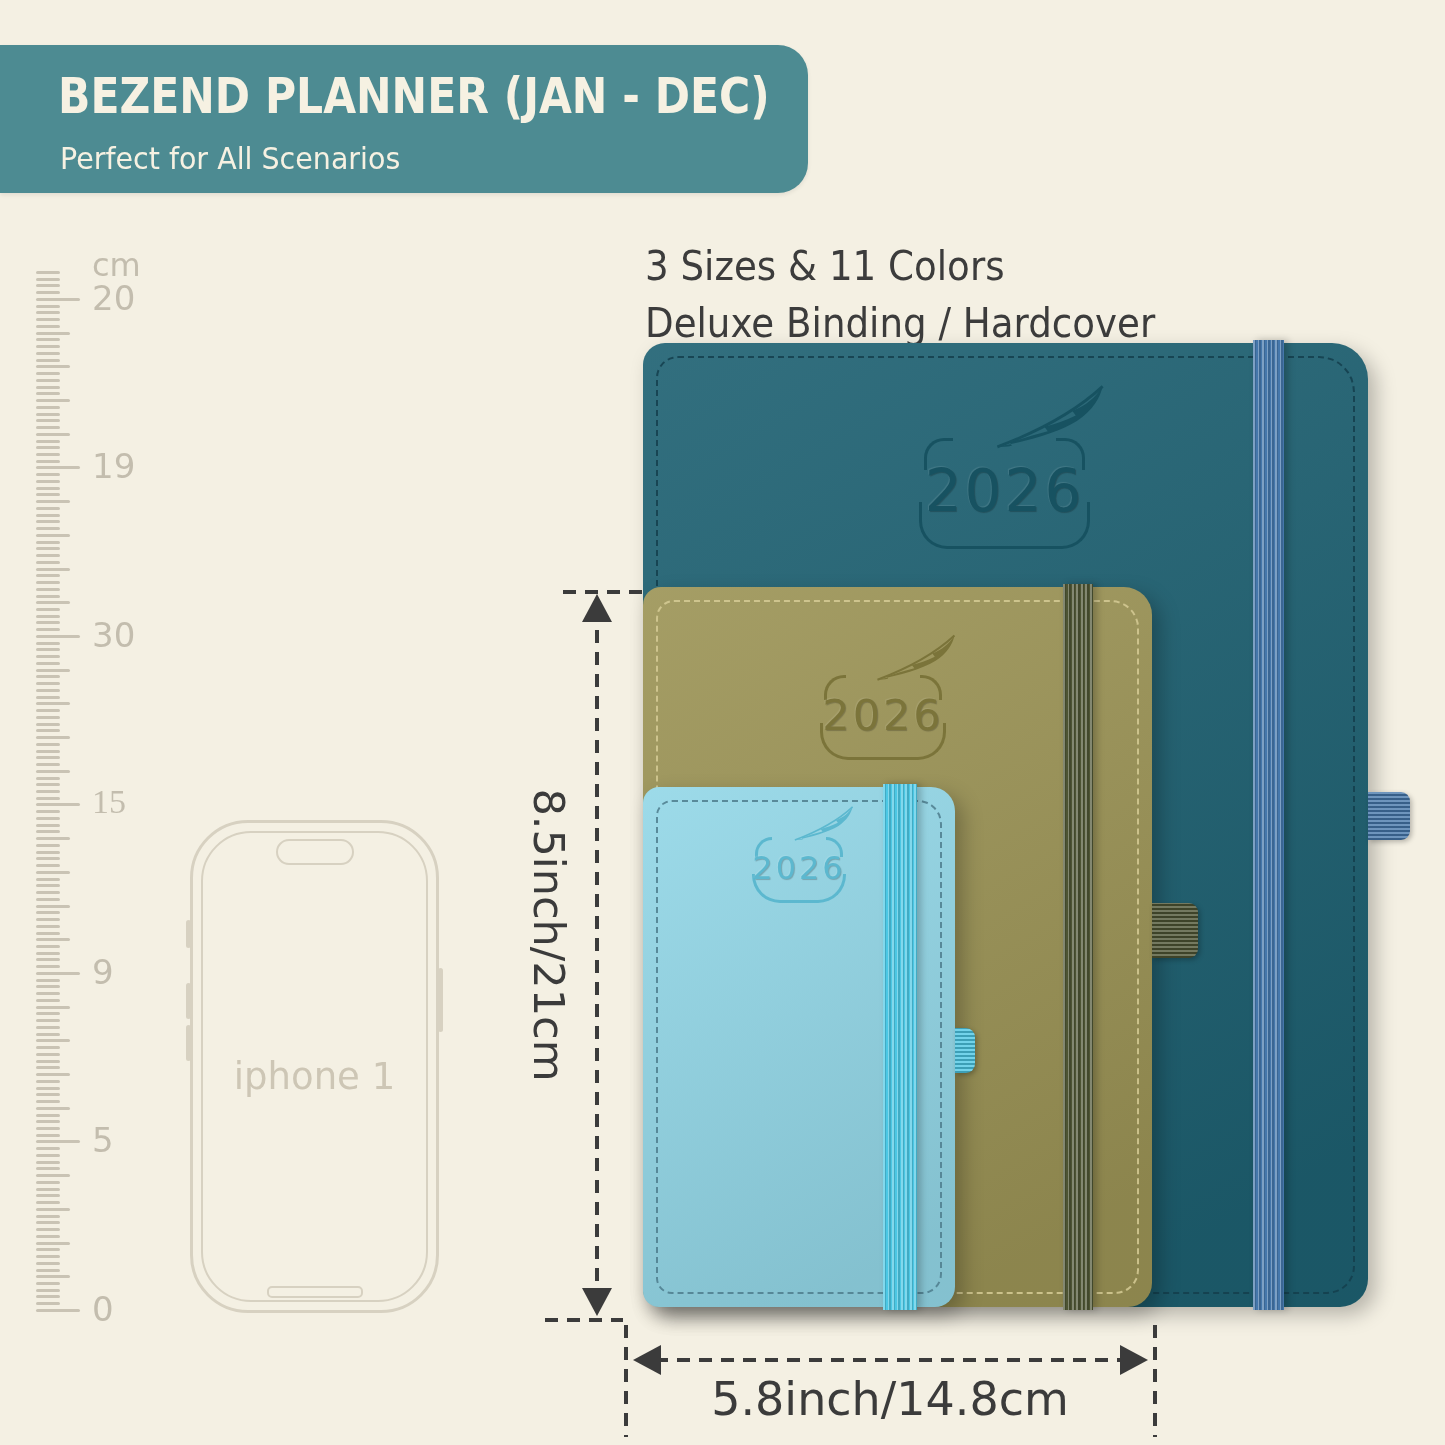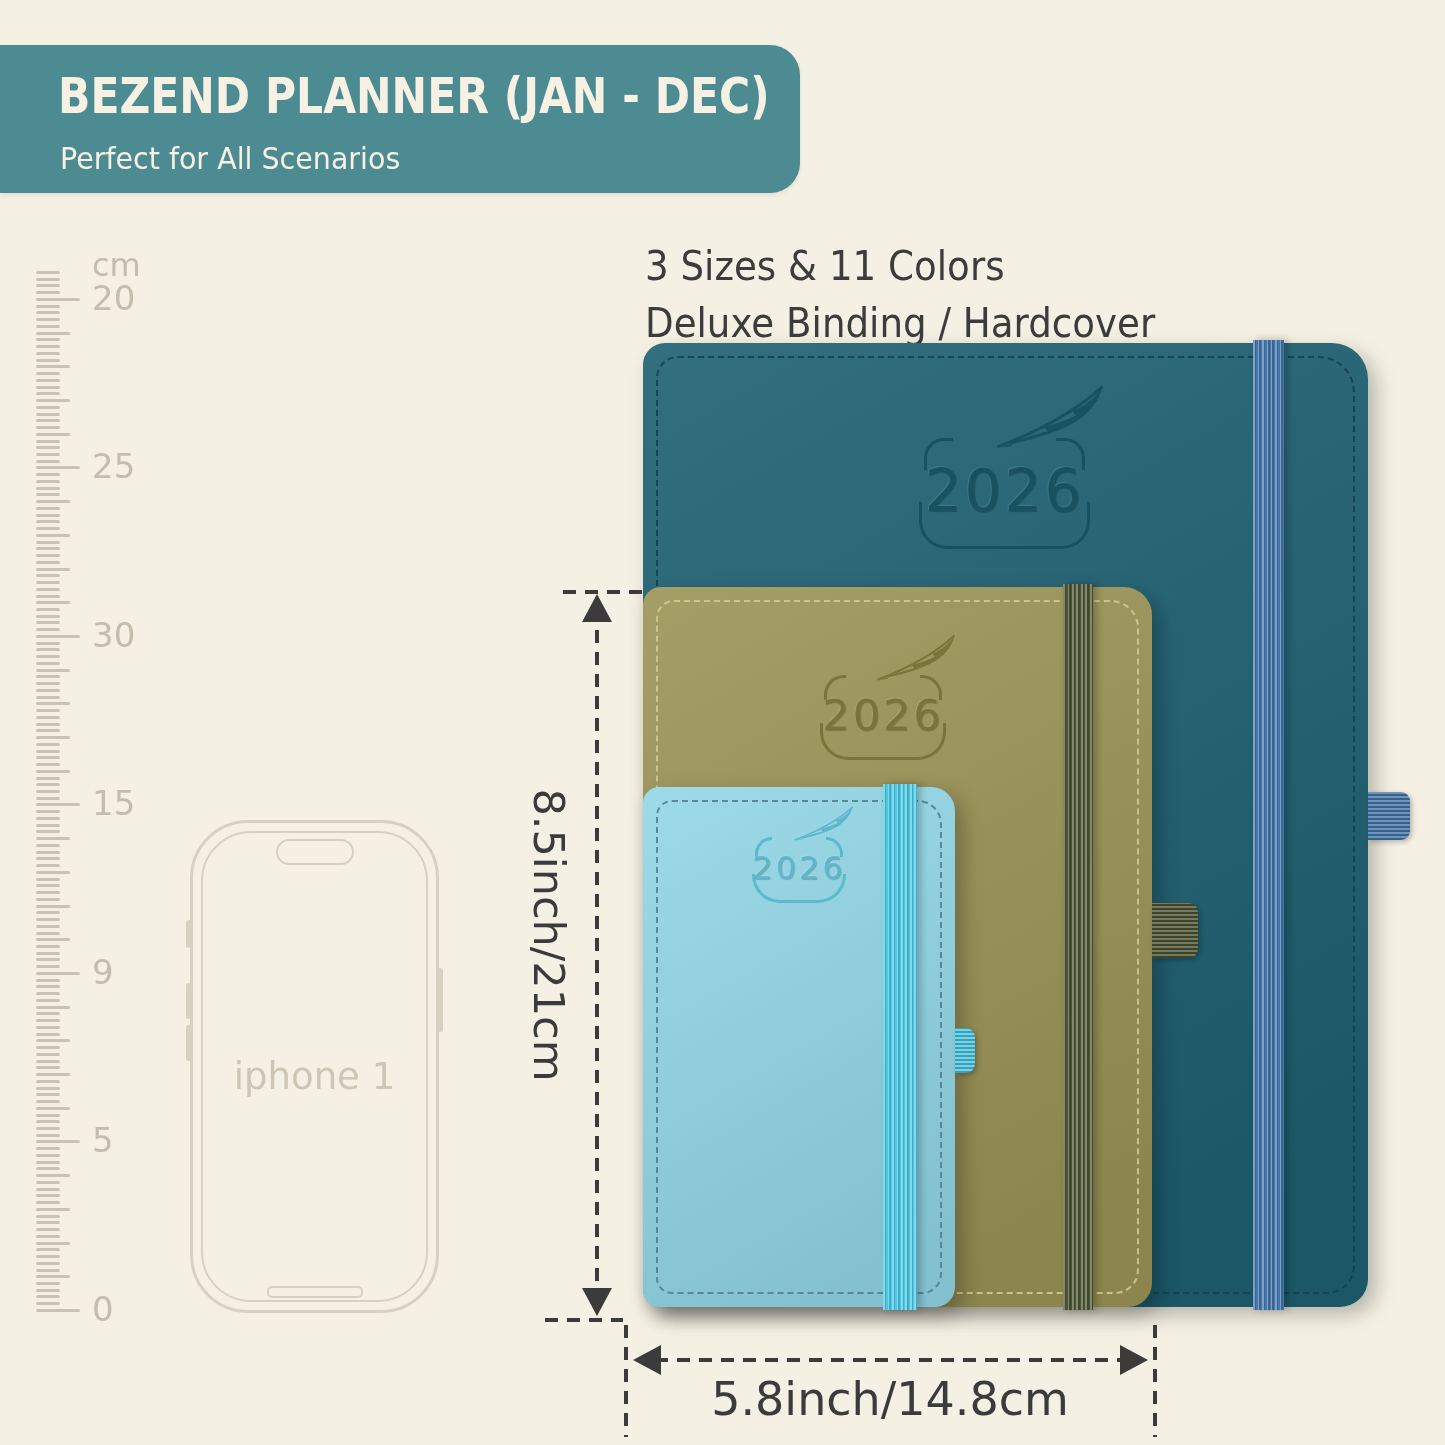--- a/index.html
+++ b/index.html
@@ -1,21 +1,21 @@
 <!DOCTYPE html>
 <html style="--background: #f4f0e3; --banner-bg: #4d8b92; --banner-text: #f6f1e2; --text-dark: #3c3c3c; --dimension-color: #3b3b3b; --ruler-tick: #c9c3b4; --ruler-text: #c3bdae; --phone-line: #d7d1c1; --phone-text: #cdc6b5;"><head>
 <meta charset="utf-8">
 <style>
   html,body{margin:0;padding:0;}
   body{font-family:"DejaVu Sans","Liberation Sans",sans-serif;}
   .canvas{position:relative;width:1445px;height:1445px;background:var(--background);overflow:hidden;}
 
   
   .banner{position:absolute;left:0;top:45px;width:800px;height:148px;background:var(--banner-bg);
-          border-radius:0 30px 30px 0;box-shadow:0 2px 4px rgba(0,0,0,.08);}
+          border-radius:0 30px 30px 0;box-shadow:0 2px 4px rgba(0,0,0,.08);padding-left:8px;}
   .banner-title{position:absolute;left:58px;top:22px;font-size:50px;font-weight:bold;color:var(--banner-text);
           letter-spacing:0px;transform:scaleX(.85);transform-origin:left center;white-space:nowrap;}
   .banner-sub{position:absolute;left:60px;top:96px;font-size:30px;color:var(--banner-text);
           transform:scaleX(.95);transform-origin:left center;white-space:nowrap;}
 
   
   .features{position:absolute;left:645px;top:238px;color:var(--text-dark);font-size:40px;line-height:57px;
           transform:scaleX(.93);transform-origin:left top;white-space:nowrap;font-weight:500;}
 
   
@@ -139,21 +139,21 @@
       <div class="tick minor" style="top: 134.8px;"></div>
       <div class="tick minor" style="top: 141.54px;"></div>
       <div class="tick minor" style="top: 148.28px;"></div>
       <div class="tick minor" style="top: 155.02px;"></div>
       <div class="tick major" style="top: 161.76px;"></div>
       <div class="tick minor" style="top: 168.5px;"></div>
       <div class="tick minor" style="top: 175.24px;"></div>
       <div class="tick minor" style="top: 181.98px;"></div>
       <div class="tick minor" style="top: 188.72px;"></div>
       <div class="tick labeled" style="top: 195.46px;"></div>
-      <div class="ruler-num" style="top: 175.46px;">25</div>
+      <div class="ruler-num" style="top: 175.46px;">19</div>
       <div class="tick minor" style="top: 202.2px;"></div>
       <div class="tick minor" style="top: 208.94px;"></div>
       <div class="tick minor" style="top: 215.68px;"></div>
       <div class="tick minor" style="top: 222.42px;"></div>
       <div class="tick major" style="top: 229.16px;"></div>
       <div class="tick minor" style="top: 235.9px;"></div>
       <div class="tick minor" style="top: 242.64px;"></div>
       <div class="tick minor" style="top: 249.38px;"></div>
       <div class="tick minor" style="top: 256.12px;"></div>
       <div class="tick major" style="top: 262.86px;"></div>
@@ -191,21 +191,21 @@
       <div class="tick minor" style="top: 471.8px;"></div>
       <div class="tick minor" style="top: 478.54px;"></div>
       <div class="tick minor" style="top: 485.28px;"></div>
       <div class="tick minor" style="top: 492.02px;"></div>
       <div class="tick major" style="top: 498.76px;"></div>
       <div class="tick minor" style="top: 505.5px;"></div>
       <div class="tick minor" style="top: 512.24px;"></div>
       <div class="tick minor" style="top: 518.98px;"></div>
       <div class="tick minor" style="top: 525.72px;"></div>
       <div class="tick labeled" style="top: 532.46px;"></div>
-      <div class="ruler-num" style="top: 512.46px;">15</div>
+      <div class="ruler-num" style="top: 512.46px; font-family: Liberation Serif, serif;">15</div>
       <div class="tick minor" style="top: 539.2px;"></div>
       <div class="tick minor" style="top: 545.94px;"></div>
       <div class="tick minor" style="top: 552.68px;"></div>
       <div class="tick minor" style="top: 559.42px;"></div>
       <div class="tick major" style="top: 566.16px;"></div>
       <div class="tick minor" style="top: 572.9px;"></div>
       <div class="tick minor" style="top: 579.64px;"></div>
       <div class="tick minor" style="top: 586.38px;"></div>
       <div class="tick minor" style="top: 593.12px;"></div>
       <div class="tick major" style="top: 599.86px;"></div>

